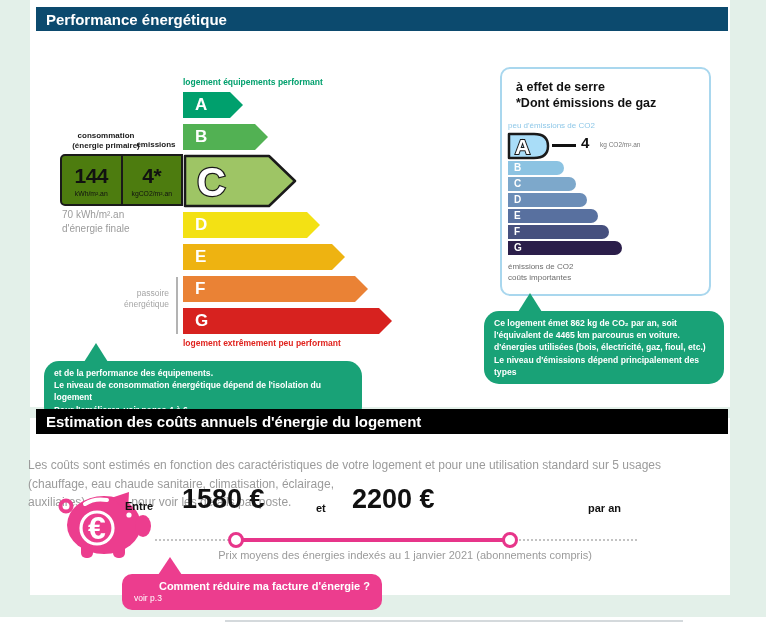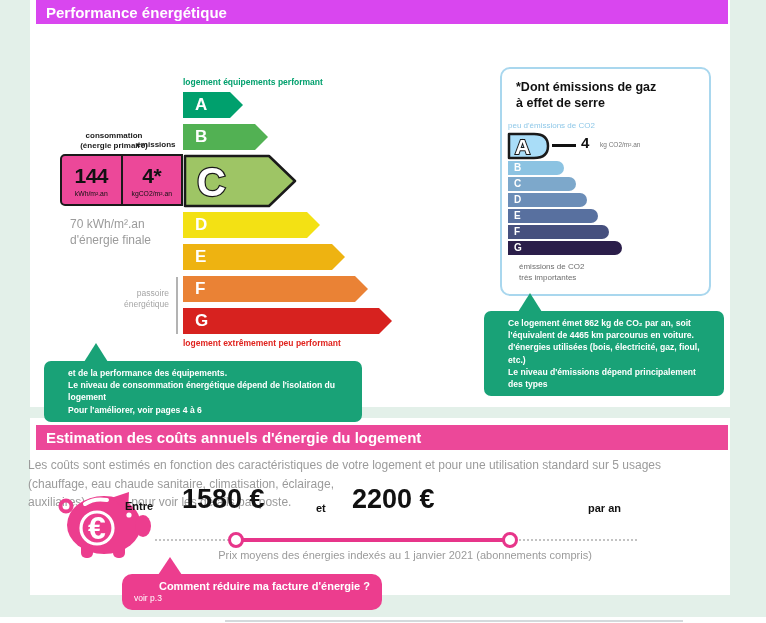--- a/index.html
+++ b/index.html
@@ -8,55 +8,55 @@
     position:relative; width:766px; height:623px; overflow:hidden;
     background:#e3f0e9; font-family:"Liberation Sans", sans-serif;
   }
   .card { position:absolute; background:#fff; }
   .card-top { left:30px; top:0; width:700px; height:407px; }
   .card-bottom { left:30px; top:418px; width:700px; height:177px; }
   .bottom-white { position:absolute; left:0; top:617px; width:766px; height:6px; background:#fff; }
   .bottom-line { position:absolute; left:225px; top:620px; width:458px; height:2px; background:#d4d9dc; }
 
   .banner { position:absolute; left:36px; width:692px; color:#fff; font-weight:bold; font-size:15px; padding-left:10px; display:flex; align-items:center; }
-  .banner-green { top:0; height:24px; background:#d946ef; }
-  .banner-pink { top:425px; height:25px; background:#ec4899; }
+  .banner-green { top:7px; height:24px; background:#0c4a6e; }
+  .banner-pink { top:409px; height:25px; background:#000000; }
 
   
   .ea { position:absolute; left:183px; height:26px; line-height:26px; padding-left:12px;
         color:#fff; font-weight:bold; font-size:17px;
         clip-path:polygon(0 0, calc(100% - 13px) 0, 100% 50%, calc(100% - 13px) 100%, 0 100%); }
   .ea-a { top:92px;  width:60px;  background:#00a06d; }
   .ea-b { top:124px; width:85px;  background:#52b153; }
   .ea-d { top:212px; width:137px; background:#f3e114; }
   .ea-e { top:244px; width:162px; background:#eeb311; }
   .ea-f { top:276px; width:185px; background:#ea8235; }
   .ea-g { top:308px; width:209px; background:#d7221f; }
   .ea-c-svg { position:absolute; left:183px; top:154px; }
 
   .scale-top-label { position:absolute; left:183px; top:77px; font-size:8.5px; font-weight:bold; color:#00a06d; }
   .scale-bottom-label { position:absolute; left:183px; top:338px; font-size:8.5px; font-weight:bold; color:#e0231e; }
 
   .col-head { position:absolute; font-size:8px; font-weight:bold; color:#1a1a1a; text-align:center; line-height:1.25; }
-  .col-head-1 { left:60px; top:131px; width:108px; }
+  .col-head-1 { left:52px; top:131px; width:108px; }
   .col-head-2 { left:126px; top:140px; width:60px; }
 
-  .value-box { position:absolute; left:60px; top:154px; width:123px; height:52px; background:#ec4899;
+  .value-box { position:absolute; left:60px; top:154px; width:123px; height:52px; background:#4d7c0f;
                border:2px solid #1a1a1a; border-radius:5px 0 0 5px; display:flex; }
   .value-cell { flex:1; display:flex; flex-direction:column; align-items:center; justify-content:center; }
   .value-cell + .value-cell { border-left:2px solid #1a1a1a; }
   .value-big { font-size:21px; font-weight:bold; color:#111; letter-spacing:-0.5px; }
   .value-unit { font-size:6.8px; color:#111; margin-top:2px; }
 
-  .final-note { position:absolute; left:62px; top:216px; font-size:12px; color:#9b9b9b; line-height:1.35;margin-left:8px; }
+  .final-note { position:absolute; left:62px; top:208px; font-size:10px; color:#9b9b9b; line-height:1.35; }
   .passoire-bar { position:absolute; left:176px; top:277px; width:2px; height:57px; background:#b3b3b3; }
   .passoire-label { position:absolute; left:95px; top:288px; width:74px; text-align:right; font-size:8.5px; color:#a5a5a5; line-height:1.35; }
 
   
-  .callout { position:absolute; background:#19a277; border-radius:7px; color:#fff; font-size:8.6px; line-height:1.42; padding:6px 24px; }
+  .callout { position:absolute; background:#19a277; border-radius:15px; color:#fff; font-size:8.6px; line-height:1.42; padding:6px 10px; }
   .callout-energy { left:44px; top:361px; width:318px; font-weight:bold; }
   .callout-co2 { left:484px; top:311px; width:240px; }
   .tri-up { position:absolute; width:0; height:0; border-left:12px solid transparent; border-right:12px solid transparent; }
   .tri-green { border-bottom:19px solid #19a277; }
   .tri-energy { left:84px; top:343px; }
   .tri-co2 { left:518px; top:293px; }
   .co2-bold { font-weight:bold; }
 
   
   .co2-box { position:absolute; left:500px; top:67px; width:211px; height:229px; background:#fff;
@@ -68,21 +68,21 @@
   .co2-value { position:absolute; left:581px; top:134px; font-size:15px; font-weight:bold; color:#111; }
   .co2-unit { position:absolute; left:600px; top:141px; font-size:6.5px; color:#777; }
   .co2-bar { position:absolute; left:508px; height:14px; line-height:14px; padding-left:6px;
              border-radius:0 7px 7px 0; color:#fff; font-weight:bold; font-size:10px; }
   .cb-b { top:161px; width:56px;  background:#8cc3e2; }
   .cb-c { top:177px; width:68px;  background:#7da8cb; }
   .cb-d { top:193px; width:79px;  background:#6b8db7; }
   .cb-e { top:209px; width:90px;  background:#58709f; }
   .cb-f { top:225px; width:101px; background:#46507e; }
   .cb-g { top:241px; width:114px; background:#2b1e4a; }
-  .co2-high { position:absolute; left:508px; top:261px; font-size:8px; color:#6d6d6d; line-height:1.4;margin-left:11px; }
+  .co2-high { position:absolute; left:508px; top:261px; font-size:8px; color:#6d6d6d; line-height:1.4; }
 
   
   .cost-desc { position:absolute; left:28px; top:456px; width:690px; font-size:12px; color:#9b9b9b; line-height:1.55; }
   .piggy { position:absolute; left:55px; top:484px; }
   .lbl-sm { position:absolute; font-size:11px; font-weight:bold; color:#111; }
   .entre { left:125px; top:500px; }
   .et    { left:316px; top:502px; }
   .paran { left:588px; top:502px; }
   .cost-big { position:absolute; font-size:27px; font-weight:bold; color:#111; }
   .cost-min { left:182px; top:484px; }
@@ -160,43 +160,43 @@
 
   <div class="tri-up tri-green tri-energy"></div>
   <div class="callout callout-energy">
     <div>et de la performance des équipements.</div>
     <div>Le niveau de consommation énergétique dépend de l'isolation du logement</div>
     <div>Pour l'améliorer, voir pages 4 à 6</div>
   </div>
 
   <div class="co2-box"></div>
   <div class="co2-title">
+    <div>à effet de serre</div>
     <div>*Dont émissions de gaz</div>
-    <div>à effet de serre</div>
   </div>
   <div class="co2-low">peu d'émissions de CO2</div>
 
   <svg class="co2-a-svg" width="46" height="30">
     <path d="M3,3 H28 Q42,3 42,15 Q42,27 28,27 H3 Z" fill="#a9ddf8" stroke="#1a1a1a" stroke-width="2.5" stroke-linejoin="round"></path>
     <text x="9" y="23" font-size="21" font-weight="bold" font-family="Liberation Sans, sans-serif" fill="#ffffff" stroke="#1a1a1a" stroke-width="2" paint-order="stroke">A</text>
   </svg>
   <div class="co2-dash"></div>
   <div class="co2-value">4</div>
   <div class="co2-unit">kg CO2/m².an</div>
 
   <div class="co2-bar cb-b"><span>B</span></div>
   <div class="co2-bar cb-c"><span>C</span></div>
   <div class="co2-bar cb-d"><span>D</span></div>
   <div class="co2-bar cb-e"><span>E</span></div>
   <div class="co2-bar cb-f"><span>F</span></div>
   <div class="co2-bar cb-g"><span>G</span></div>
 
   <div class="co2-high">
     <div>émissions de CO2</div>
-    <div>très importantes</div>
+    <div>coûts importantes</div>
   </div>
 
   <div class="tri-up tri-green tri-co2"></div>
   <div class="callout callout-co2">
     <div class="co2-bold">Ce logement émet 862 kg de CO₂ par an, soit</div>
     <div class="co2-bold">l'équivalent de 4465  km parcourus en voiture.</div>
     <div class="co2-bold">d'énergies utilisées (bois, électricité, gaz, fioul, etc.)</div>
     <div class="co2-bold">Le niveau d'émissions dépend principalement des types</div>
   </div>
 

